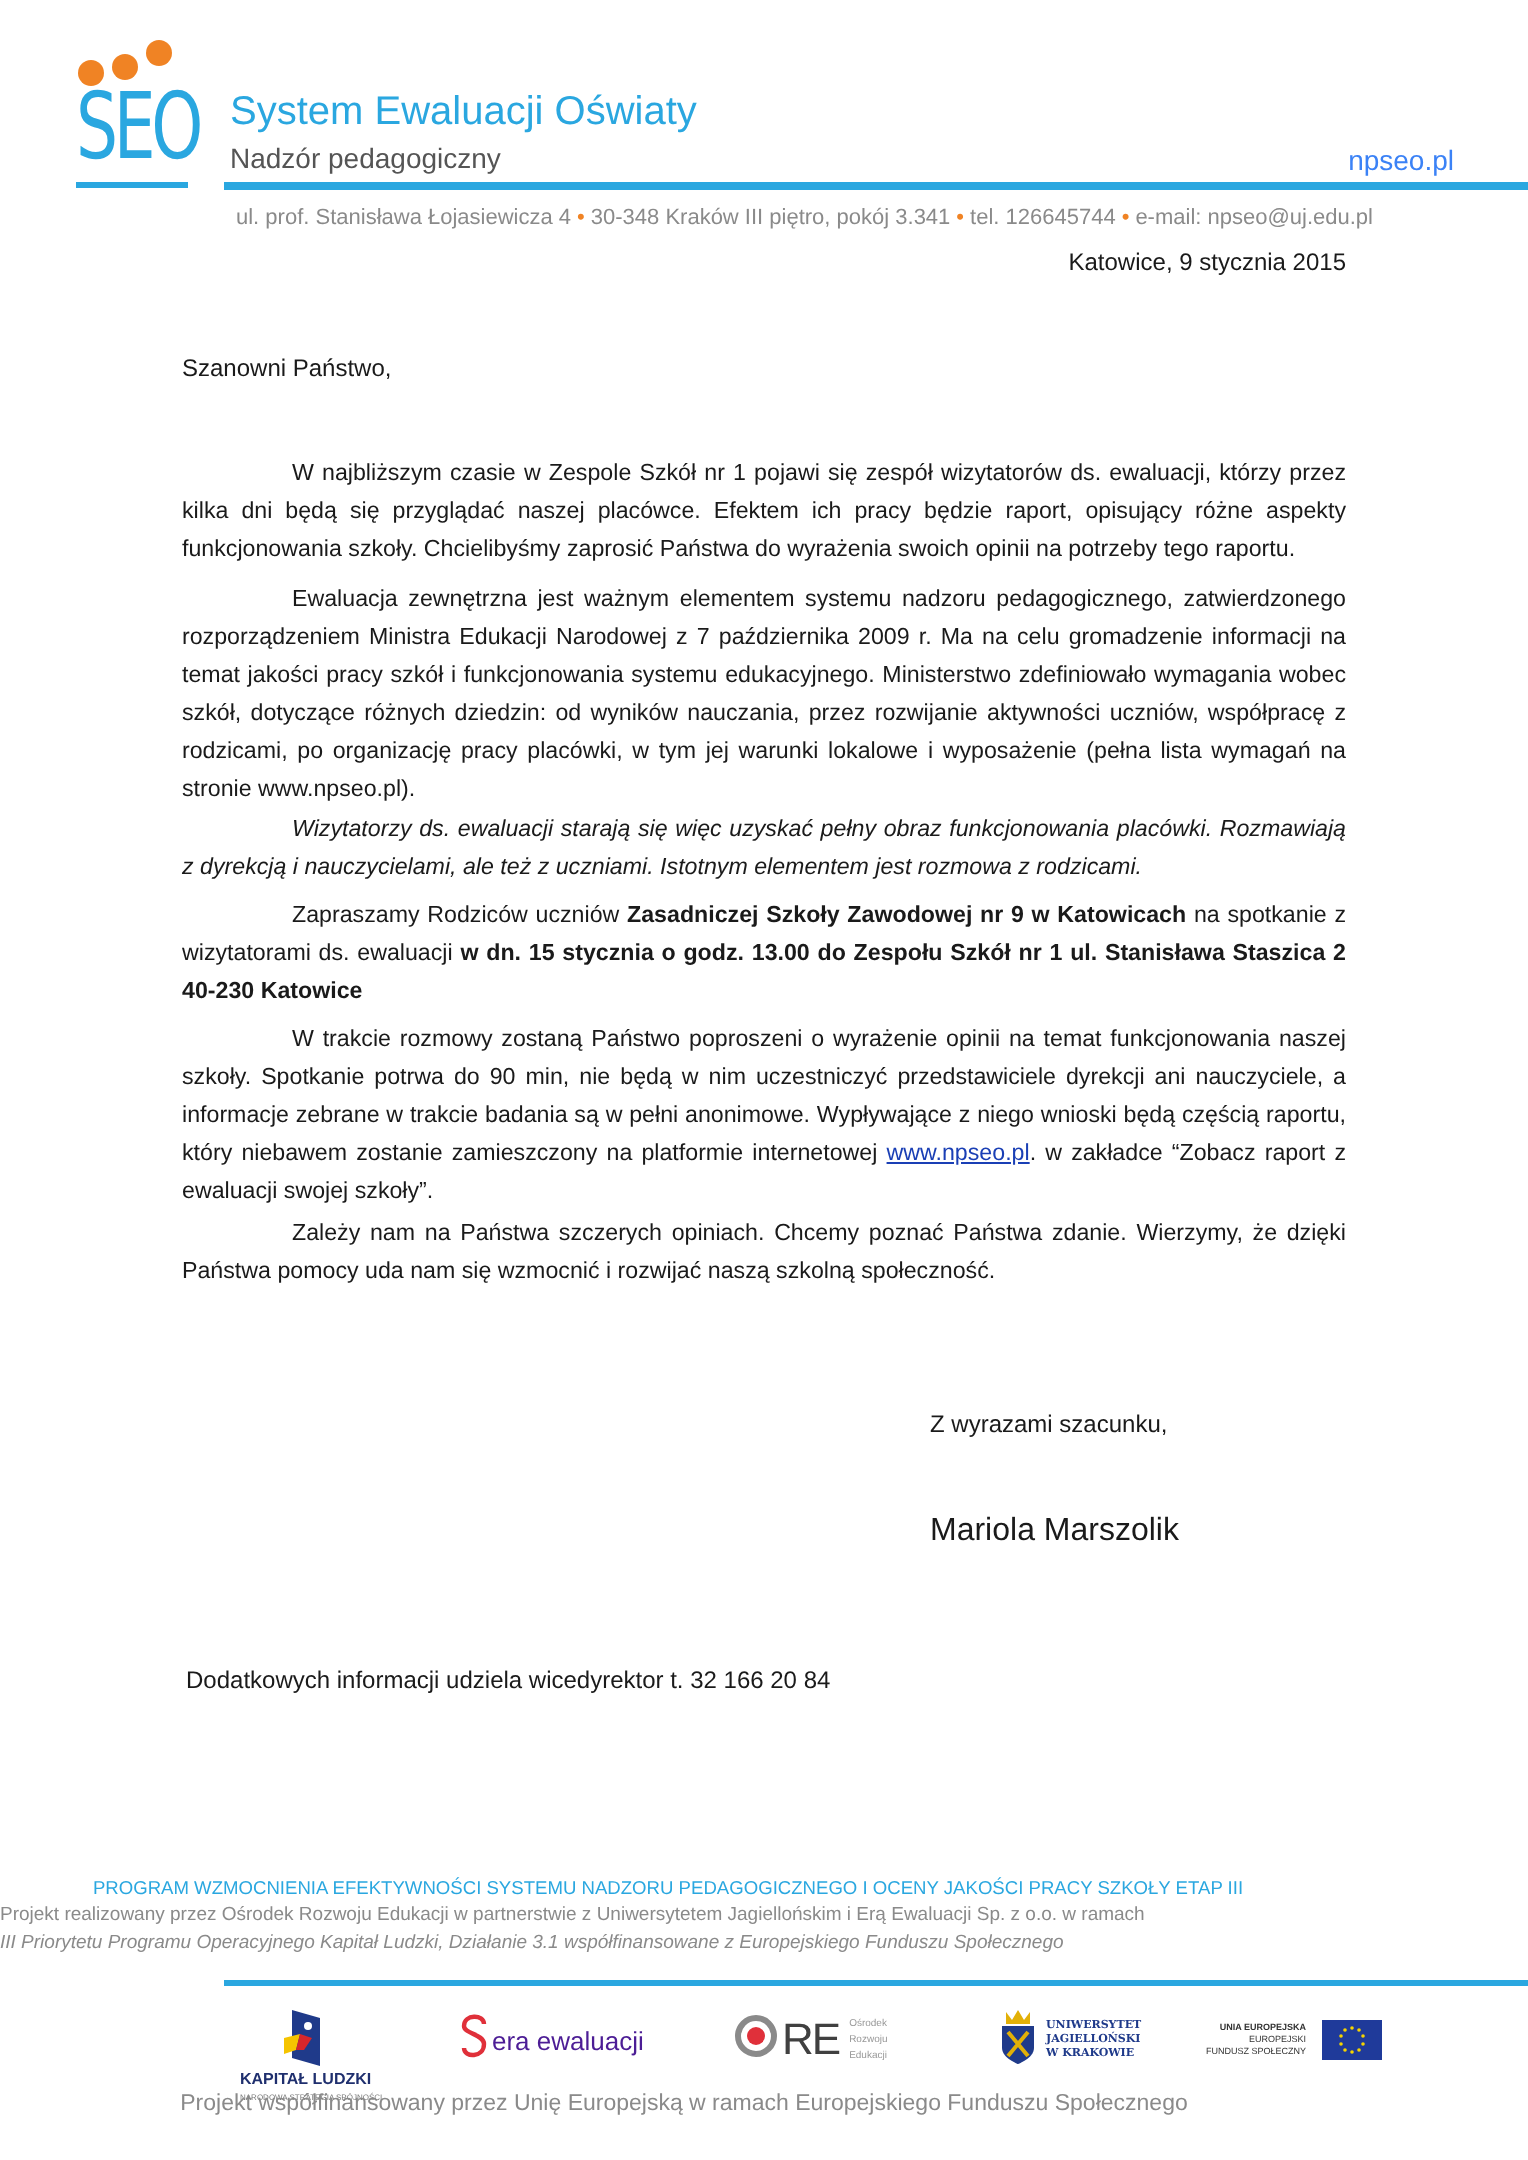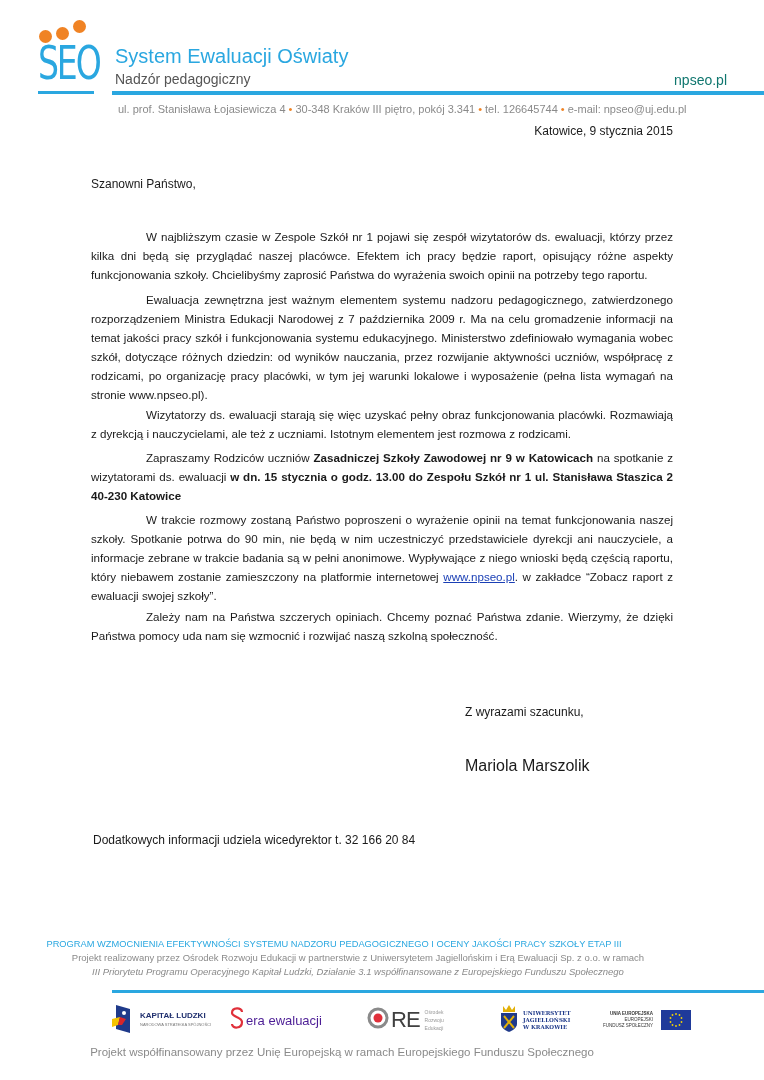--- a/index.html
+++ b/index.html
@@ -10,41 +10,41 @@
   
   .logo { left: 36px; top: 18px; width: 62px; height: 78px; }
   .logo-dot { position: absolute; width: 13px; height: 13px; border-radius: 50%; }
   .logo-letters { position: absolute; left: 2px; top: 22px; font-family: "DejaVu Sans", sans-serif;
                   font-size: 46px; line-height: 46px; font-weight: 400; letter-spacing: -3px;
                   transform: scaleX(0.72); transform-origin: left top; }
   .logo-underline { position: absolute; left: 2px; top: 73px; width: 56px; height: 3px; }
 
   .org-title { left: 115px; top: 44px; font-size: 20px; line-height: 24px; }
   .org-subtitle { left: 115px; top: 70px; font-size: 14px; line-height: 18px; color: #555; }
-  .org-site { right: 37px; top: 72px; font-size: 14px; color: #0f766e; }
+  .org-site { right: 37px; top: 72px; font-size: 14px; color: #3b82f6; }
   .header-rule { left: 112px; top: 91px; height: 4px; right: 0; }
   .address { left: 118px; top: 102px; font-size: 11px; line-height: 14px; color: #8a8a8a; white-space: nowrap; }
   .address .sep { color: #f08324; margin: 0 3px; }
 
   
   .letter { font-family: "Liberation Sans", sans-serif; font-size: 11.6px; color: #1a1a1a; }
   .date { right: 91px; top: 124px; font-size: 12px; }
   .salutation { left: 91px; top: 177px; font-size: 12px; }
   .para { position: absolute; left: 91px; width: 582px; text-align: justify;
           text-align-last: left; font-size: 11.6px; line-height: 19px; text-indent: 55px; margin: 0; }
   .para b { font-weight: 700; }
   .para a { color: #1a3fb5; text-decoration: underline; }
 
   .closing { left: 465px; top: 705px; font-size: 12px; }
   .signature { left: 465px; top: 757px; font-size: 16px; }
   .extra-info { left: 93px; top: 833px; font-size: 12px; }
 
   
   .prog-title { left: 0; width: 668px; top: 938px; text-align: center; font-size: 9.3px; line-height: 12px; }
-  .prog-line { left: 0; width: 716px; text-align: center; font-size: 9.5px; line-height: 12px; color: #8a8a8a; }
+  .prog-line { left: 0; width: 716px; font-size: 9.5px; line-height: 12px; color: #8a8a8a; }
   .footer-rule { left: 112px; right: 0; top: 990px; height: 3px; }
 
   .logos-row .logo-item { position: absolute; top: 1005px; height: 30px; display: flex; align-items: center; }
   .kl-flag { width: 20px; height: 30px; position: relative; }
   .kl-text { font-size: 8px; font-weight: 700; color: #1f2f6e; margin-left: 8px; line-height: 9px; }
   .kl-sub { font-size: 4px; color: #777; font-weight: 400; display: block; }
   .era-text { font-size: 13px; color: #4c1d95; margin-left: 2px; }
   .ore-text { font-size: 22px; color: #404040; letter-spacing: -1px; margin-left: 2px; }
   .ore-sub { font-size: 5px; color: #999; margin-left: 5px; line-height: 8px; }
   .uj-text { font-family: "DejaVu Serif", serif; font-size: 5.5px; color: #1f3a8a; line-height: 7px; margin-left: 5px; font-weight: 700; }
@@ -70,40 +70,40 @@
 
 <div class="abs address">
   <span>ul. prof. Stanisława Łojasiewicza 4</span><span class="sep">•</span><span>30-348 Kraków III piętro, pokój 3.341</span><span class="sep">•</span><span>tel. 126645744</span><span class="sep">•</span><span>e-mail: npseo@uj.edu.pl</span>
 </div>
 
 <div class="abs letter date">Katowice, 9 stycznia 2015</div>
 <div class="abs letter salutation">Szanowni Państwo,</div>
 
 <p class="para" style="top:227px;">W najbliższym czasie w Zespole Szkół nr 1 pojawi się zespół wizytatorów ds. ewaluacji, którzy przez kilka dni będą się przyglądać naszej placówce. Efektem ich pracy będzie raport, opisujący różne aspekty funkcjonowania szkoły. Chcielibyśmy zaprosić Państwa do wyrażenia swoich opinii na potrzeby tego raportu.</p>
 <p class="para" style="top:290px;">Ewaluacja zewnętrzna jest ważnym elementem systemu nadzoru pedagogicznego, zatwierdzonego rozporządzeniem Ministra Edukacji Narodowej z 7 października 2009 r. Ma na celu gromadzenie informacji na temat jakości pracy szkół i funkcjonowania systemu edukacyjnego. Ministerstwo zdefiniowało wymagania wobec szkół, dotyczące różnych dziedzin: od wyników nauczania, przez rozwijanie aktywności uczniów, współpracę z rodzicami, po organizację pracy placówki, w tym jej warunki lokalowe i wyposażenie (pełna lista wymagań na stronie www.npseo.pl).</p>
-<p class="para" style="top:405px;">Wizytatorzy ds. ewaluacji starają się więc uzyskać pełny obraz funkcjonowania placówki. Rozmawiają z dyrekcją i nauczycielami, ale też z uczniami. Istotnym elementem jest rozmowa z rodzicami.</p>
+<p class="para" style="top:405px;font-style:italic;">Wizytatorzy ds. ewaluacji starają się więc uzyskać pełny obraz funkcjonowania placówki. Rozmawiają z dyrekcją i nauczycielami, ale też z uczniami. Istotnym elementem jest rozmowa z rodzicami.</p>
 
 <p class="para" style="top:448px;"><span>Zapraszamy Rodziców uczniów </span><b>Zasadniczej Szkoły Zawodowej nr 9 w Katowicach</b><span> na spotkanie z wizytatorami ds. ewaluacji </span><b>w dn. 15 stycznia o godz. 13.00 do Zespołu Szkół nr 1 ul. Stanisława Staszica 2 40-230 Katowice</b></p>
 
 <p class="para" style="top:510px;"><span>W trakcie rozmowy zostaną Państwo poproszeni o wyrażenie opinii na temat funkcjonowania naszej szkoły. Spotkanie potrwa do 90 min, nie będą w nim uczestniczyć przedstawiciele dyrekcji ani nauczyciele, a informacje zebrane w trakcie badania są w pełni anonimowe. Wypływające z niego wnioski będą częścią raportu, który niebawem zostanie zamieszczony na platformie internetowej </span><a>www.npseo.pl</a><span>. w zakładce “Zobacz raport z ewaluacji swojej szkoły”.</span></p>
 
 <p class="para" style="top:607px;">Zależy nam na Państwa szczerych opiniach. Chcemy poznać Państwa zdanie. Wierzymy, że dzięki Państwa pomocy uda nam się wzmocnić i rozwijać naszą szkolną społeczność.</p>
 
 <div class="abs letter closing">Z wyrazami szacunku,</div>
 <div class="abs letter signature">Mariola Marszolik</div>
 <div class="abs letter extra-info">Dodatkowych informacji udziela wicedyrektor t. 32 166 20 84</div>
 
 <div class="abs prog-title" style="color:#2aa7e0;">PROGRAM WZMOCNIENIA EFEKTYWNOŚCI SYSTEMU NADZORU PEDAGOGICZNEGO I OCENY JAKOŚCI PRACY SZKOŁY ETAP III</div>
 <div class="abs prog-line" style="top:952px;">Projekt realizowany przez Ośrodek Rozwoju Edukacji w partnerstwie z Uniwersytetem Jagiellońskim i Erą Ewaluacji Sp. z o.o. w ramach</div>
 <div class="abs prog-line" style="top:966px;font-style:italic;">III Priorytetu Programu Operacyjnego Kapitał Ludzki, Działanie 3.1 współfinansowane z Europejskiego Funduszu  Społecznego</div>
 <div class="abs footer-rule" style="background:#2aa7e0;"></div>
 
 <div class="logos-row">
 
-  <div class="logo-item" style="left:112px;">
+  <div class="logo-item" style="left:112px;flex-direction:column;">
     <div class="kl-flag">
       <svg width="20" height="30" viewBox="0 0 20 30">
         <polygon points="4,0 18,4 18,28 4,24" fill="#1f3a8a"></polygon>
         <polygon points="0,14 8,12 6,20 0,22" fill="#f5c400"></polygon>
         <polygon points="8,12 14,14 10,20 6,20" fill="#d7262b"></polygon>
         <circle cx="12" cy="8" r="2" fill="#fff"></circle>
       </svg>
     </div>
     <div class="kl-text">
       <span>KAPITAŁ LUDZKI</span>

